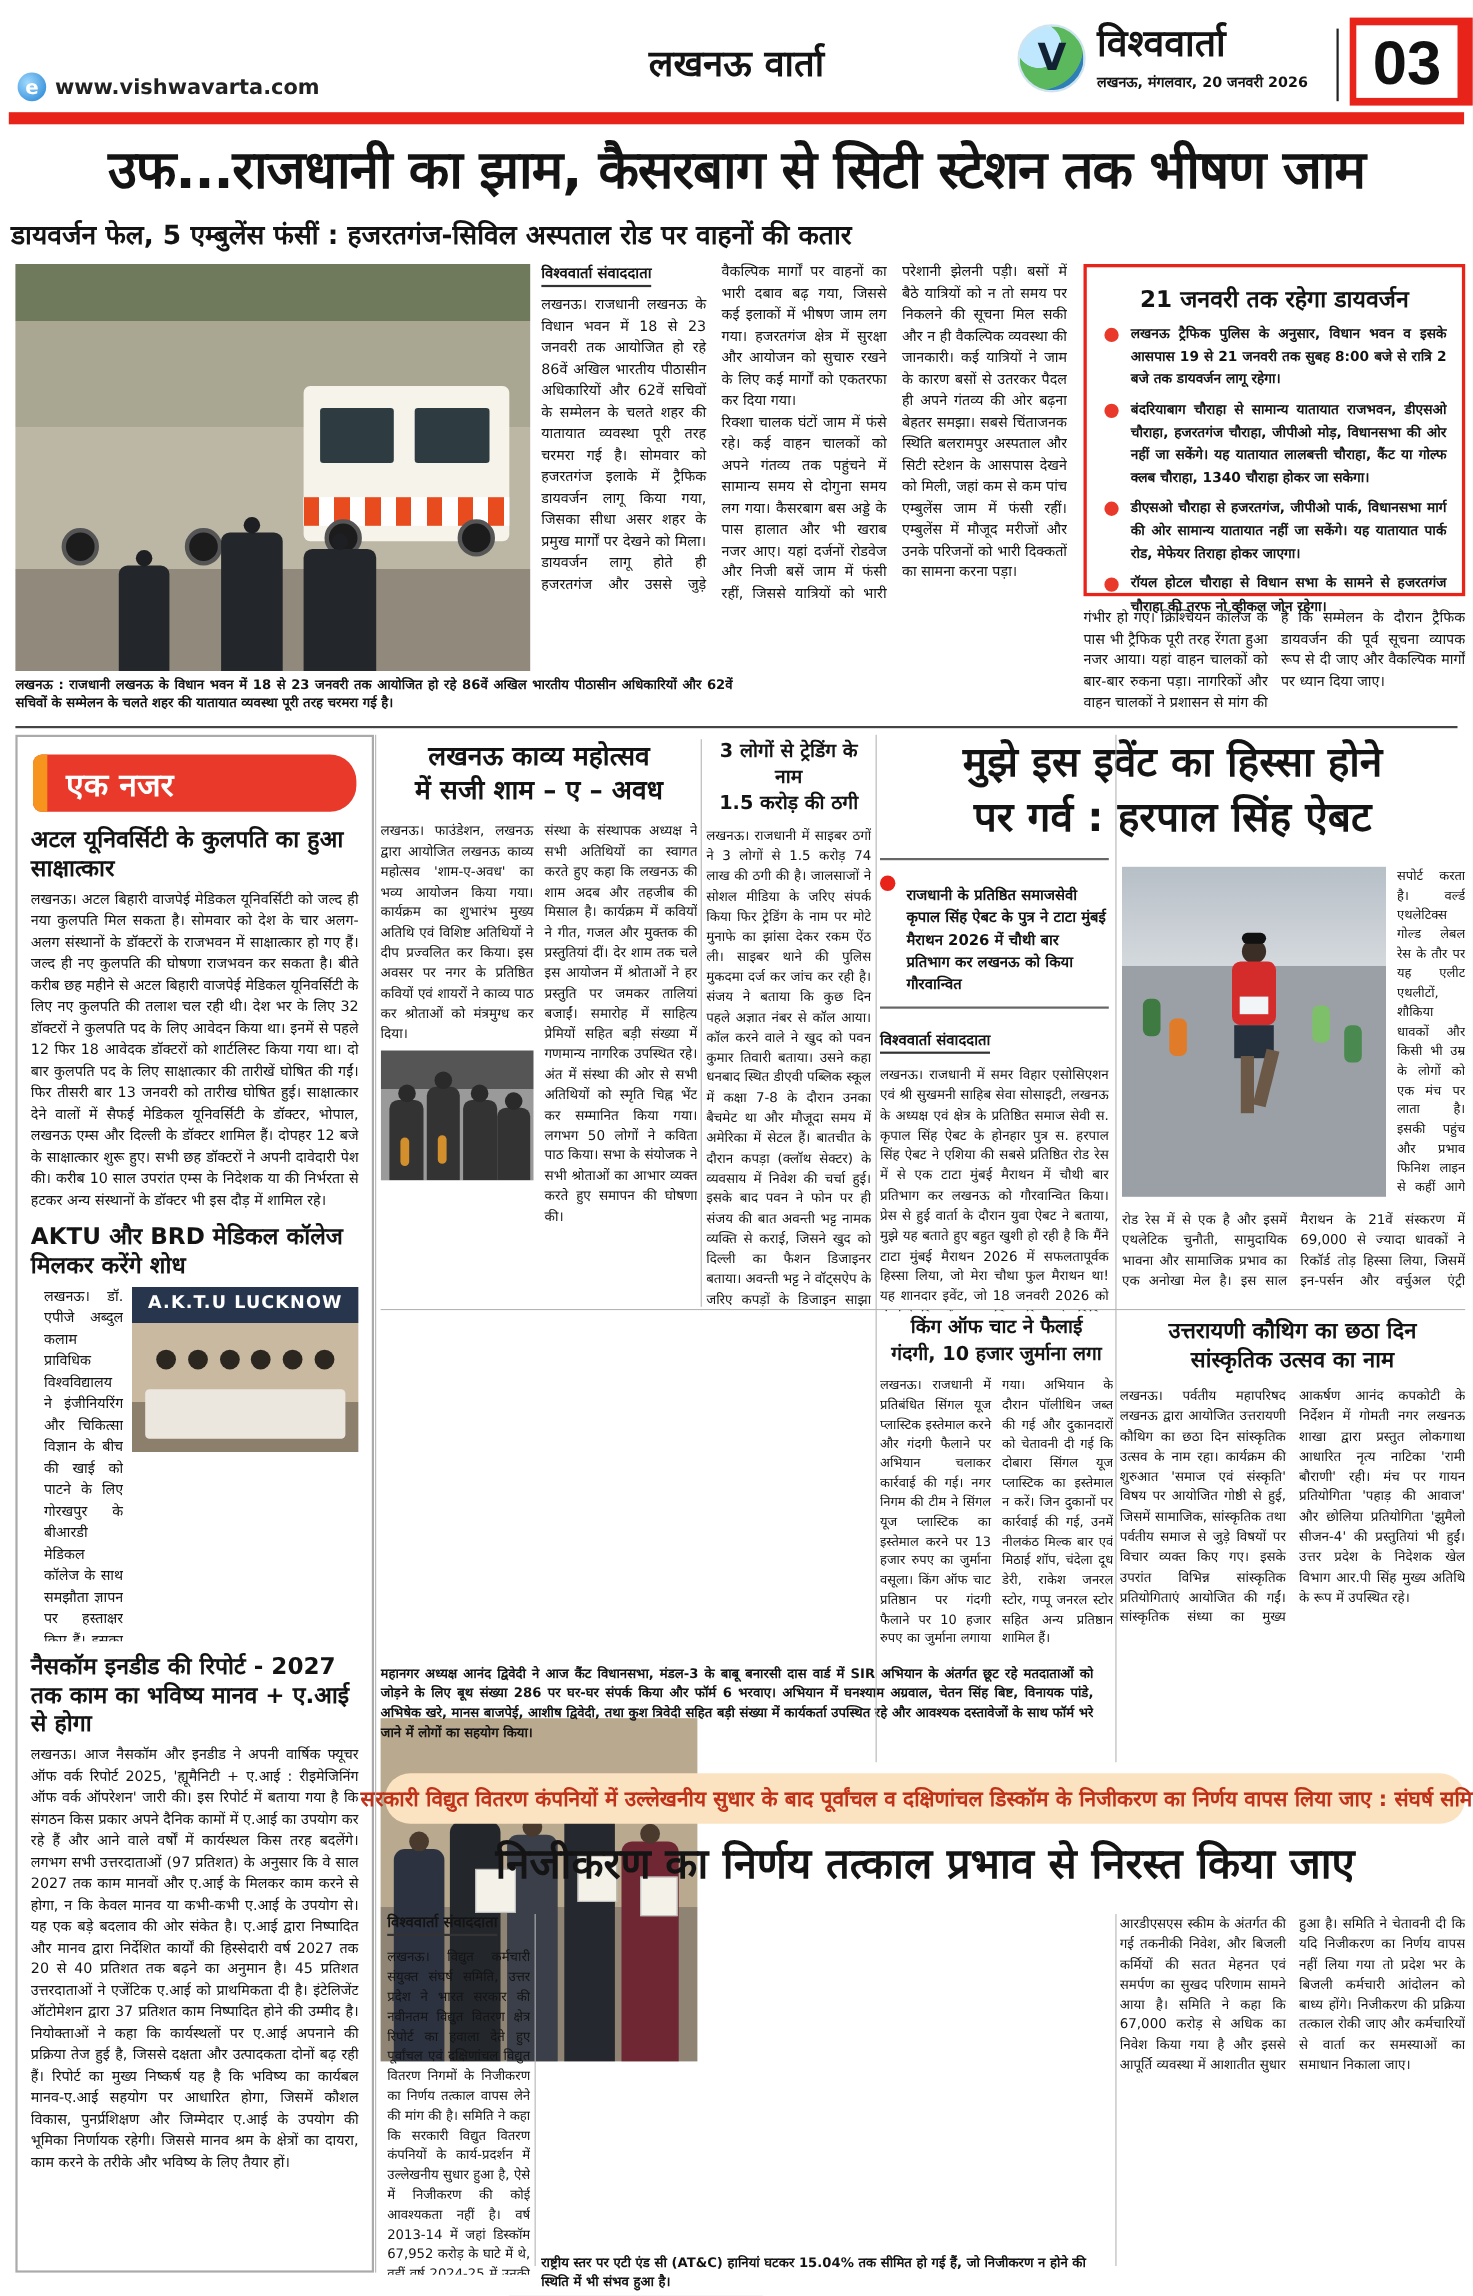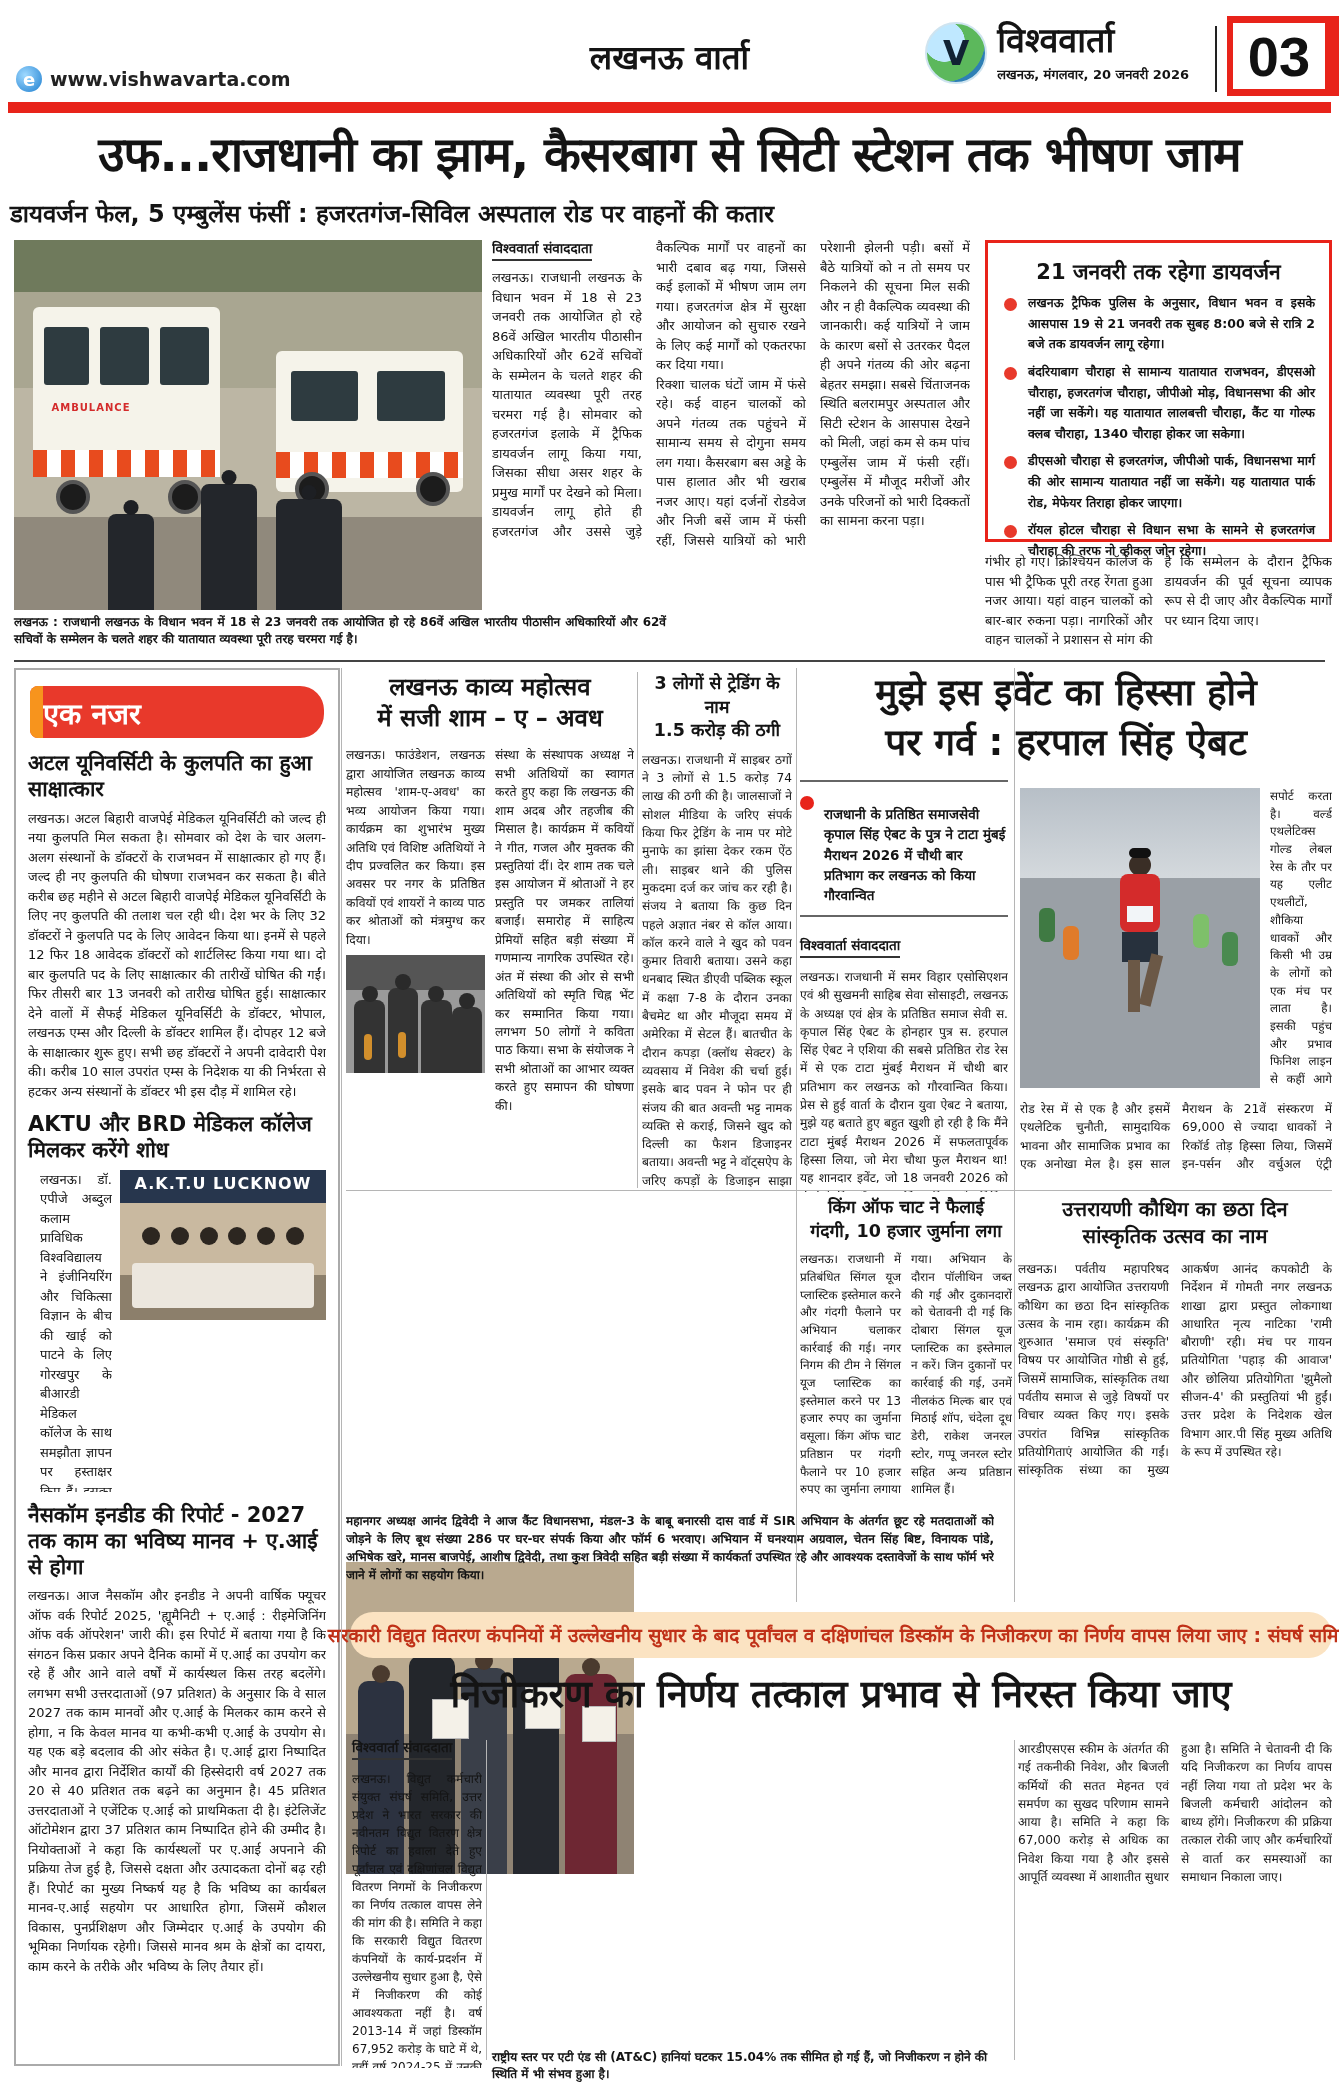--- a/index.html
+++ b/index.html
@@ -35,21 +35,21 @@
   .leadcont{left:985px;top:552px;width:347px;height:104px;column-count:2;column-gap:12px;overflow:hidden;}
   .leadcaption{left:14px;top:614px;width:652px;font-size:12px;font-weight:bold;line-height:1.45;text-align:justify;}
   .divbox{left:985px;top:240px;width:347px;height:302px;border:3px solid #e8231a;padding:10px 14px;box-sizing:border-box;}
   .divboxtitle{text-align:center;font-size:21px;font-weight:bold;margin:4px 0 8px;}
   .divbullet{position:relative;padding-left:26px;font-weight:bold;font-size:12.5px;line-height:1.65;margin-top:7px;text-align:justify;}
   .divbullet::before{content:"";position:absolute;left:2px;top:5px;width:13px;height:13px;border-radius:50%;background:#e8392b;}
   .hrule{height:2px;background:#444;}
   
   .rail{left:14px;top:668px;width:326px;height:1398px;border:2px solid #aaa;box-sizing:border-box;overflow:hidden;}
   .tab{position:relative;margin:16px 14px 12px;background:#e8392b;border-radius:8px 24px 24px 8px;height:52px;
-       display:flex;align-items:center;padding-left:13px;}
+       display:flex;align-items:center;padding-left:30px;}
   .tab::before{content:"";position:absolute;left:0;top:0;bottom:0;width:13px;background:#f7941d;border-radius:8px 0 0 8px;}
   .tab span{color:#fff;font-size:29px;font-weight:bold;}
   .rail h3{margin:10px 12px 6px;font-size:21px;line-height:1.25;}
   .rail .body{margin:0 12px;overflow:hidden;}
   .b1{max-height:318px;}
   .b2{max-height:322px;}
   .b3{max-height:408px;}
   .aktuwrap{margin:4px 12px;overflow:hidden;}
   .photo{position:relative;overflow:hidden;}
   .aktu{float:right;width:206px;height:150px;margin:0 0 6px 8px;background:linear-gradient(180deg,#27364d 0 22%,#c9b9a0 22% 70%,#8c7f6b 70% 100%);}
@@ -155,27 +155,20 @@
     <div class="pagenoinner">
         <span>03</span>
       </div>
   </div>
   <div class="abs topbar"></div>
 
   <div class="abs leadheadline">उफ...राजधानी का झाम, कैसरबाग से सिटी स्टेशन तक भीषण जाम</div>
   <div class="abs leadsubhead">डायवर्जन फेल, 5 एम्बुलेंस फंसीं : हजरतगंज-सिविल अस्पताल रोड पर वाहनों की कतार</div>
 
   <div class="abs photo traffic">
-    <div class="van" style="left:4%;top:18%;width:40%;height:46%;">
-      <div class="vwin" style="left:6%;top:12%;width:24%;height:34%;"></div>
-      <div class="vwin" style="left:36%;top:12%;width:26%;height:34%;"></div>
-      <div class="vwin" style="left:68%;top:12%;width:26%;height:34%;"></div>
-      <span class="amblabel" style="left:10%;top:56%;">AMBULANCE</span>
-      <div class="vstripe" style="left:0;right:0;bottom:0;height:16%;"></div>
-    </div>
     <div class="wheel" style="left:9%;bottom:26%;"></div>
     <div class="wheel" style="left:33%;bottom:26%;"></div>
     <div class="van" style="left:56%;top:30%;width:40%;height:38%;">
       <div class="vwin" style="left:8%;top:14%;width:36%;height:36%;"></div>
       <div class="vwin" style="left:54%;top:14%;width:36%;height:36%;"></div>
       <div class="vstripe" style="left:0;right:0;bottom:10%;height:18%;"></div>
     </div>
     <div class="wheel" style="left:60%;bottom:28%;"></div>
     <div class="wheel" style="left:86%;bottom:28%;"></div>
     <div class="ped" style="left:40%;bottom:0;width:12%;height:34%;"></div>

